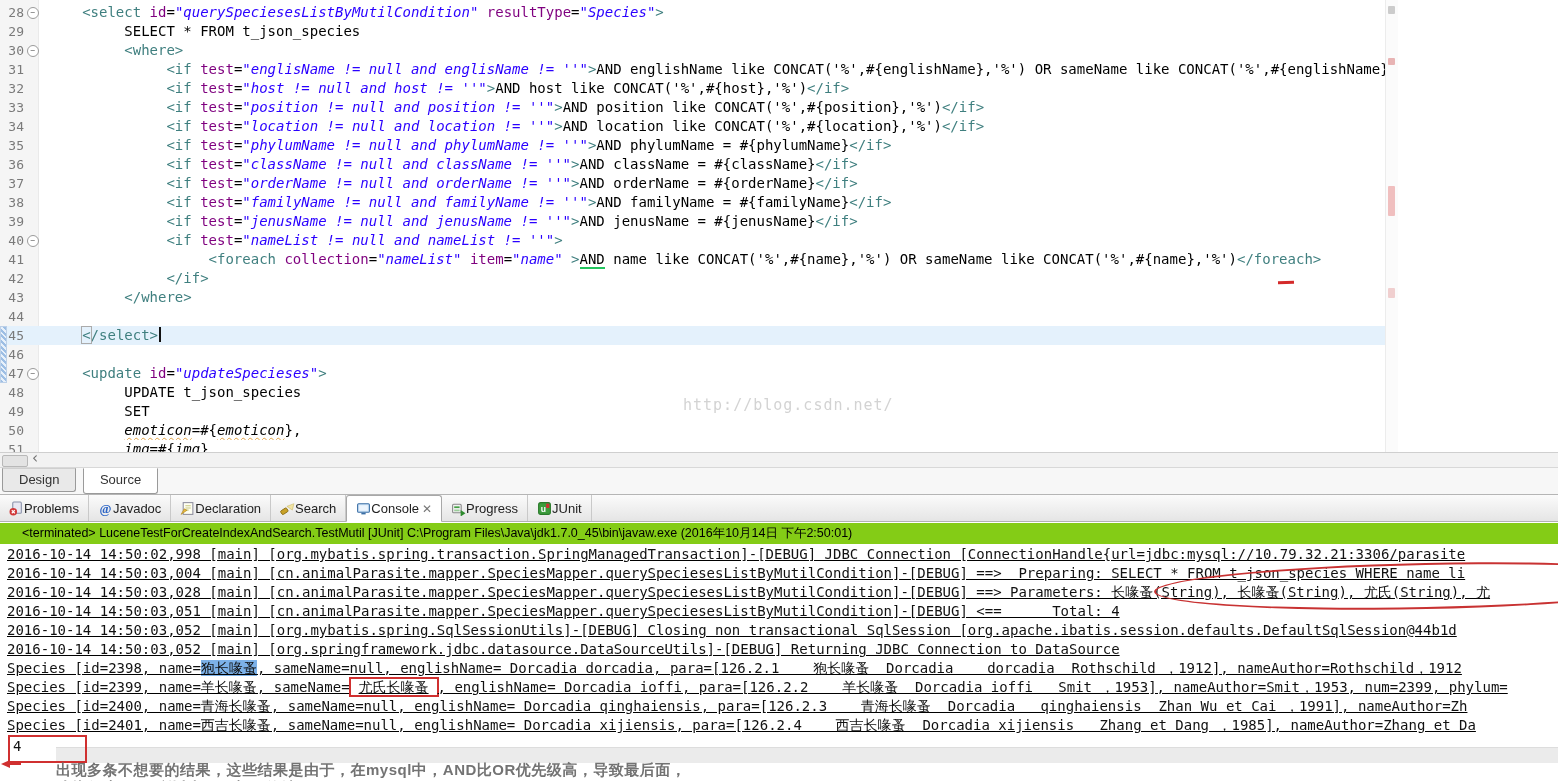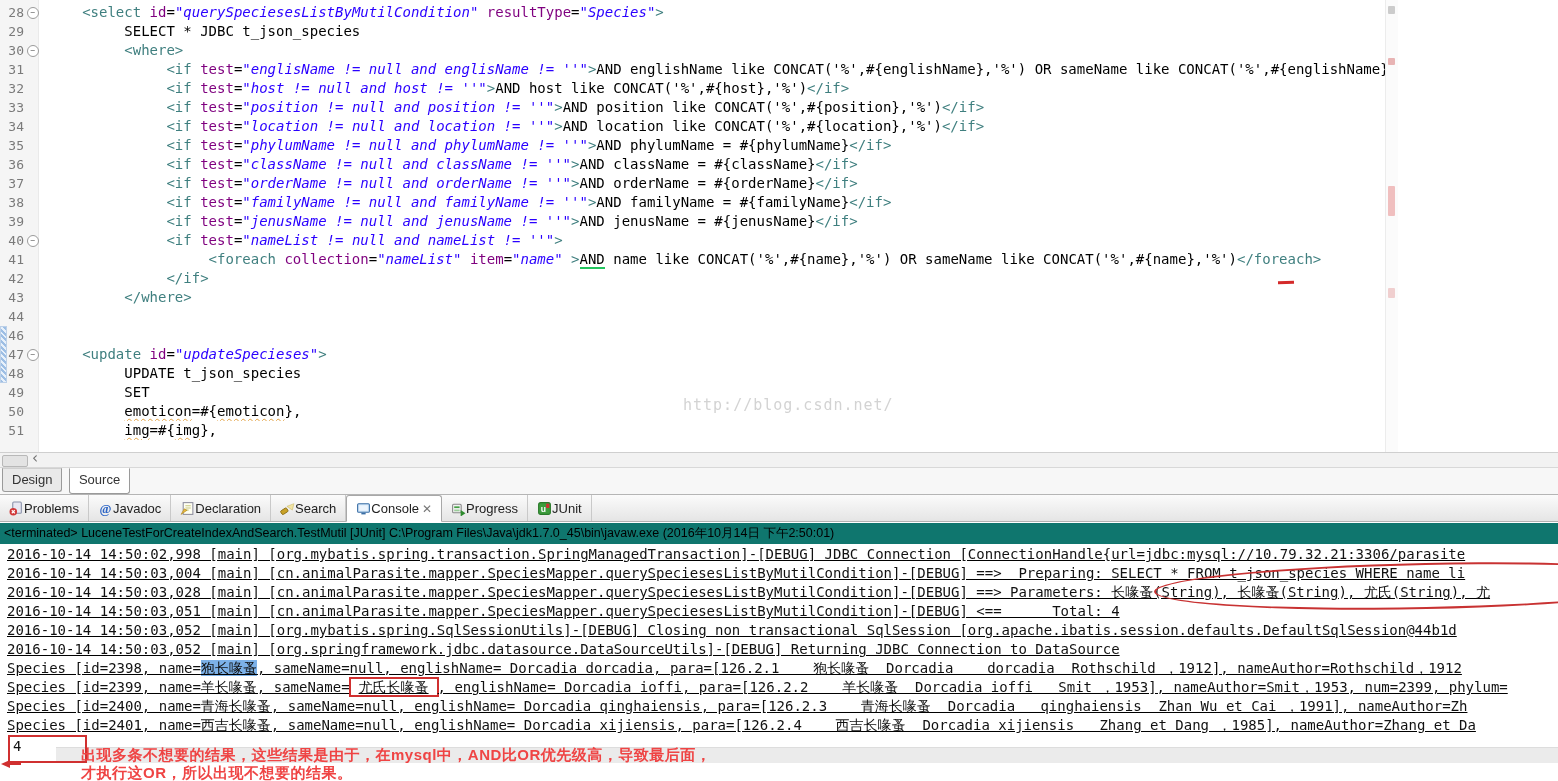--- a/index.html
+++ b/index.html
@@ -17,96 +17,96 @@
   .lfold{width:14px;position:relative;flex:0 0 auto;}
   .foldc{position:absolute;left:1px;top:4px;width:10px;height:10px;border:1px solid #9B9B9B;border-radius:50%;
          background:#fff;color:#666;font:8px/9px "DejaVu Sans Mono",monospace;text-align:center;}
   .lcode{flex:1;white-space:pre;tab-size:5;-moz-tab-size:5;
          font:14px/19px "DejaVu Sans Mono",monospace;color:#000;overflow:hidden;}
   .tg{color:#3F7F7F;}
   .at{color:#7F007F;}
   .av{color:#2A00FF;font-style:italic;}
   .tx{color:#000;}
   .sq{text-decoration-line:underline;text-decoration-style:wavy;text-decoration-color:#E2A243;
-      text-decoration-thickness:1px;text-underline-offset:2px;}
+      text-decoration-thickness:1px;text-underline-offset:2px;font-style:italic;}
   .ulr{border-bottom:6px solid #22c55e;}
   .brkt{outline:1px solid #ABABAB;}
   .caret{display:inline-block;width:2px;height:15px;background:#111;vertical-align:-2px;margin-left:1px;}
   #range-indicator{position:absolute;left:0;top:326px;width:7px;height:57px;z-index:5;
       background:repeating-linear-gradient(45deg,#9DBEE4 0 2px,#E7F0FA 2px 4px);border:1px solid #BCD0E8;box-sizing:border-box;}
   #watermark{position:absolute;left:683px;top:396px;z-index:4;color:#D3D3D3;
       font:15px "DejaVu Sans Mono",monospace;letter-spacing:1px;}
   #ruler{position:absolute;right:0;top:0;width:12px;height:452px;background:#FBFBFB;border-left:1px solid #ECECEC;z-index:3;}
   .rmark{position:absolute;left:2px;width:7px;border-radius:1px;}
 
   
   #editor-hscroll{position:absolute;left:0;top:452px;width:1558px;height:16px;background:#F2F2F2;
       border-top:1px solid #CFCFCF;border-bottom:1px solid #D8D8D8;box-sizing:border-box;}
   #ehs-thumb{position:absolute;left:2px;top:2px;width:24px;height:10px;background:#E3E3E3;border:1px solid #B8B8B8;border-radius:2px;}
   #ehs-arrow{position:absolute;left:32px;top:-3px;color:#707070;font:15px/16px "DejaVu Sans",sans-serif;}
   #ehs-arrow::before{content:"‹";}
 
   
   #page-tabs{position:absolute;left:0;top:468px;width:1558px;height:26px;background:#F7F7F7;}
-  .ptab{display:inline-block;margin-left:2px;padding:3px 9px 4px;font:13px "Liberation Sans",sans-serif;color:#333;
+  .ptab{display:inline-block;margin-left:2px;padding:3px 16px 4px;font:13px "Liberation Sans",sans-serif;color:#333;
         background:#E9E9E9;border:1px solid #9A9A9A;border-top-color:#CFCFCF;border-radius:0 0 3px 3px;vertical-align:top;}
   .ptab.active{background:#fff;position:relative;top:0px;border-top-color:#fff;padding-bottom:6px;}
 
   
   #view-tabs{position:absolute;left:0;top:494px;width:1558px;height:28px;
       background:linear-gradient(#FBFBFB,#E5E5E5);border-top:1px solid #B5B5B5;border-bottom:1px solid #B2B2B2;
       box-sizing:border-box;display:flex;align-items:stretch;}
   .vtab{display:flex;align-items:center;padding:0 9px;font:13px "Liberation Sans",sans-serif;color:#222;
         border-right:1px solid #C9C9C9;position:relative;}
   .vtab.selected{background:#fff;border:1px solid #A8A8A8;border-bottom:1px solid #fff;
         border-radius:3px 3px 0 0;margin-bottom:-1px;z-index:2;}
   .tab-icon{width:15px;height:15px;display:inline-block;flex:0 0 auto;}
   .tab-icon svg{width:15px;height:15px;display:block;}
   .vclose{color:#777;font:12px "DejaVu Sans",sans-serif;margin-left:3px;cursor:default;}
 
   
-  #console-header{position:absolute;left:0;top:523px;width:1558px;height:21px;background:#0f766e;
-      font:12.5px/21px "Liberation Sans",sans-serif;color:#000;padding-left:4px;box-sizing:border-box;white-space:pre;}
+  #console-header{position:absolute;left:0;top:523px;width:1558px;height:21px;background:#84cc16;
+      font:12.5px/21px "Liberation Sans",sans-serif;color:#000;padding-left:22px;box-sizing:border-box;white-space:pre;}
   #console-lines{position:absolute;left:0;top:545px;right:0;z-index:2;text-decoration:underline;}
   .cline{height:19px;white-space:pre;font:14px/19px "DejaVu Sans Mono",monospace;color:#111;padding-left:7px;}
   .sel{background:#7CB1E8;}
   .rbox{border:2px solid #D03030;padding:0 8px;margin:0 -1px;}
   .rbox4{display:inline-block;border:2px solid #D03030;padding:0 64px 5px 3px;margin-left:1px;background:transparent;}
   #console-hscroll{position:absolute;left:56px;top:747px;width:1502px;height:15px;background:#EBEBEB;
       border-top:1px solid #DDD;z-index:1;}
 
   
   #ann-ellipse{position:absolute;left:1154px;top:563px;width:540px;height:42px;border:2px solid #C83232;
       border-radius:50%;transform:rotate(-1.2deg);z-index:30;}
   #ann-dash{position:absolute;left:1278px;top:281px;width:16px;height:3px;background:#D42A2A;transform:rotate(-2deg);z-index:30;}
   #ann-arrow-head{position:absolute;left:1px;top:760px;width:0;height:0;border-top:4px solid transparent;
       border-bottom:4px solid transparent;border-right:9px solid #D03030;z-index:31;}
   #ann-arrow-line{position:absolute;left:9px;top:763px;width:12px;height:2px;background:#D03030;z-index:31;}
-  .note{position:absolute;left:81px;z-index:40;color:#ef4444;font:bold 15px/19px "Liberation Sans","DejaVu Sans",sans-serif;
-      letter-spacing:0.5px;white-space:pre;}
+  .note{position:absolute;left:56px;z-index:40;color:#737373;font:bold 15px/19px "Liberation Sans","DejaVu Sans",sans-serif;
+      letter-spacing:0.5px;white-space:pre;margin-top:15px;}
   #note1{top:745px;}
   #note2{top:763px;}
 </style>
 </head>
 <body>
 
 <div id="editor">
   <div id="gutter-bg"></div>
   <div id="code-lines">
       <div class="crow">
         <span class="lnum">28</span>
         <span class="lfold">
           <span class="foldc">−</span>
         </span>
         <span class="lcode"><span class="tx">	</span><span class="tg">&lt;select</span><span class="at"> id</span><span class="tx">=</span><span class="av">"querySpeciesesListByMutilCondition"</span><span class="at"> resultType</span><span class="tx">=</span><span class="av">"Species"</span><span class="tg">&gt;</span></span>
       </div>
       <div class="crow">
         <span class="lnum">29</span>
         <span class="lfold"></span>
-        <span class="lcode"><span class="tx">		SELECT * JDBC t_json_species</span></span>
+        <span class="lcode"><span class="tx">		SELECT * FROM t_json_species</span></span>
       </div>
       <div class="crow">
         <span class="lnum">30</span>
         <span class="lfold">
           <span class="foldc">−</span>
         </span>
         <span class="lcode"><span class="tx">		</span><span class="tg">&lt;where&gt;</span></span>
       </div>
       <div class="crow">
         <span class="lnum">31</span>
@@ -172,20 +172,25 @@
       </div>
       <div class="crow">
         <span class="lnum">43</span>
         <span class="lfold"></span>
         <span class="lcode"><span class="tx">		</span><span class="tg">&lt;/where&gt;</span></span>
       </div>
       <div class="crow">
         <span class="lnum">44</span>
         <span class="lfold"></span>
         <span class="lcode"></span>
+      </div>
+      <div class="crow current">
+        <span class="lnum">45</span>
+        <span class="lfold"></span>
+        <span class="lcode"><span class="tx">	</span><span class="tg brkt">&lt;</span><span class="tg">/select&gt;</span><span class="caret"></span></span>
       </div>
       <div class="crow">
         <span class="lnum">46</span>
         <span class="lfold"></span>
         <span class="lcode"></span>
       </div>
       <div class="crow">
         <span class="lnum">47</span>
         <span class="lfold">
           <span class="foldc">−</span>

